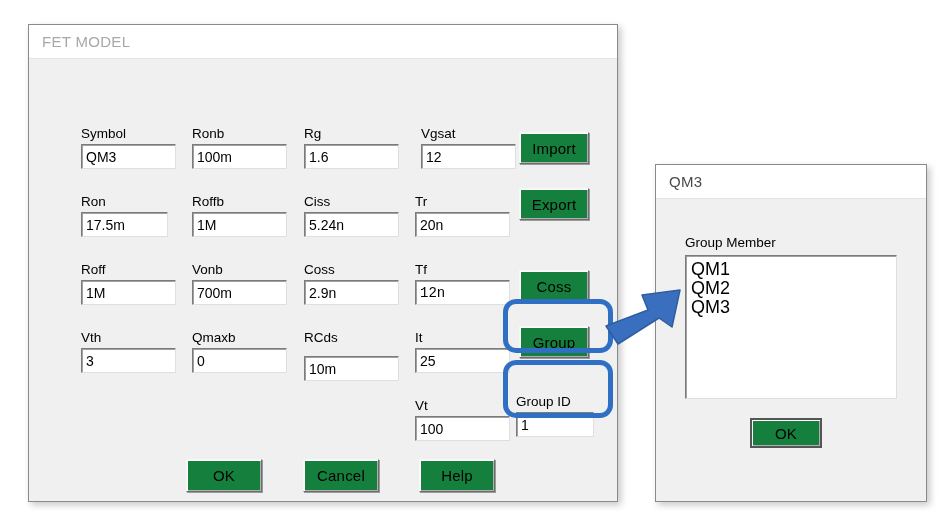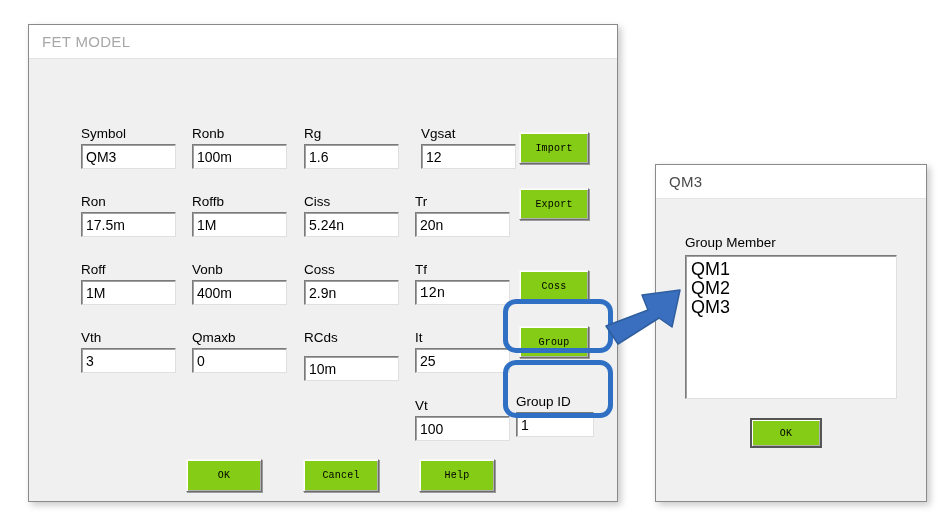--- a/index.html
+++ b/index.html
@@ -72,30 +72,30 @@
     line-height: 22px;
     font-family: "Liberation Sans", sans-serif;
     overflow: hidden;
     white-space: nowrap;
   }
 
   
   .btn {
     position: absolute;
     box-sizing: border-box;
-    background: #84cc16;
+    background: #15803d;
     border: 1px solid;
     border-color: #f7f7f7 #6d6d6d #6d6d6d #f7f7f7;
     box-shadow: inset 1px 1px 0 #ffffff, inset -1px -1px 0 #b0b0b0, 1px 1px 0 #9a9a9a;
-    font-size: 10px;
+    font-size: 15px;
     color: #000;
     display: flex;
     align-items: center;
     justify-content: center;
-    font-family: Liberation Mono, monospace;
+    font-family: Liberation Sans, sans-serif;
     cursor: default;
     letter-spacing: 0.2px;
   }
   .btn.default {
     border: 2px solid #555;
     box-shadow: inset 1px 1px 0 #ffffff, inset -1px -1px 0 #b0b0b0;
   }
 
   
   .listbox {
@@ -142,41 +142,41 @@
 
   <div class="dlg-body">
 
     <div id="field-grid">
         <div class="field" style="left: 52px; top: 66px;">
           <div class="field-label">Symbol</div>
           <div class="field-input" style="width: 95px; margin-top: 2px;">QM3</div>
         </div>
         <div class="field" style="left: 52px; top: 134px;">
           <div class="field-label">Ron</div>
-          <div class="field-input" style="width: 95px; margin-top: 2px;">17.5m</div>
+          <div class="field-input" style="width: 87px; margin-top: 2px;">17.5m</div>
         </div>
         <div class="field" style="left: 52px; top: 202px;">
           <div class="field-label">Roff</div>
           <div class="field-input" style="width: 95px; margin-top: 2px;">1M</div>
         </div>
         <div class="field" style="left: 52px; top: 270px;">
           <div class="field-label">Vth</div>
           <div class="field-input" style="width: 95px; margin-top: 2px;">3</div>
         </div>
         <div class="field" style="left: 163px; top: 66px;">
           <div class="field-label">Ronb</div>
           <div class="field-input" style="width: 95px; margin-top: 2px;">100m</div>
         </div>
         <div class="field" style="left: 163px; top: 134px;">
           <div class="field-label">Roffb</div>
           <div class="field-input" style="width: 95px; margin-top: 2px;">1M</div>
         </div>
         <div class="field" style="left: 163px; top: 202px;">
           <div class="field-label">Vonb</div>
-          <div class="field-input" style="width: 95px; margin-top: 2px;">400m</div>
+          <div class="field-input" style="width: 95px; margin-top: 2px;">700m</div>
         </div>
         <div class="field" style="left: 163px; top: 270px;">
           <div class="field-label">Qmaxb</div>
           <div class="field-input" style="width: 95px; margin-top: 2px;">0</div>
         </div>
         <div class="field" style="left: 275px; top: 66px;">
           <div class="field-label">Rg</div>
           <div class="field-input" style="width: 95px; margin-top: 2px;">1.6</div>
         </div>
         <div class="field" style="left: 275px; top: 134px;">

